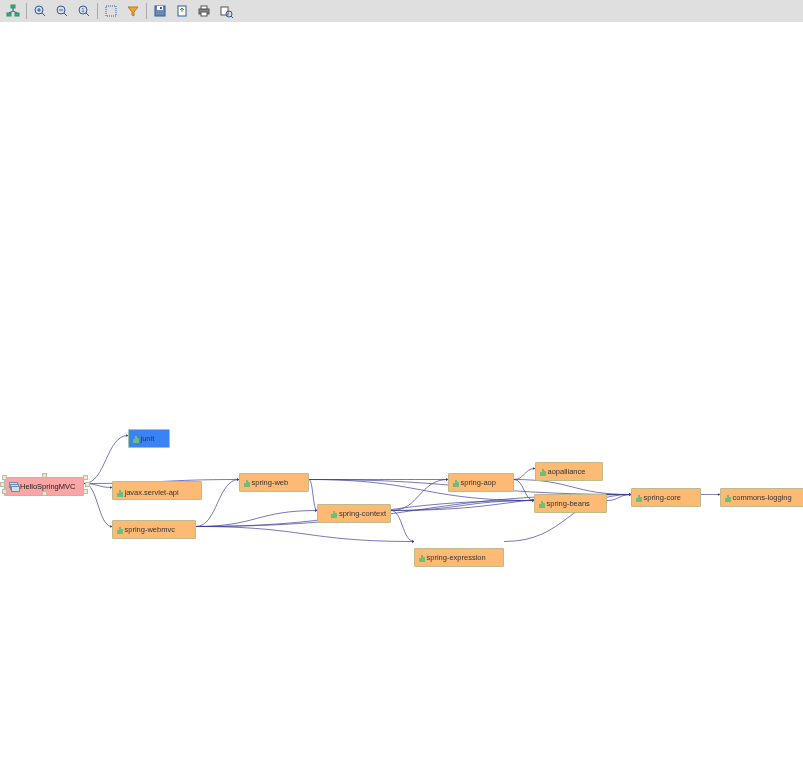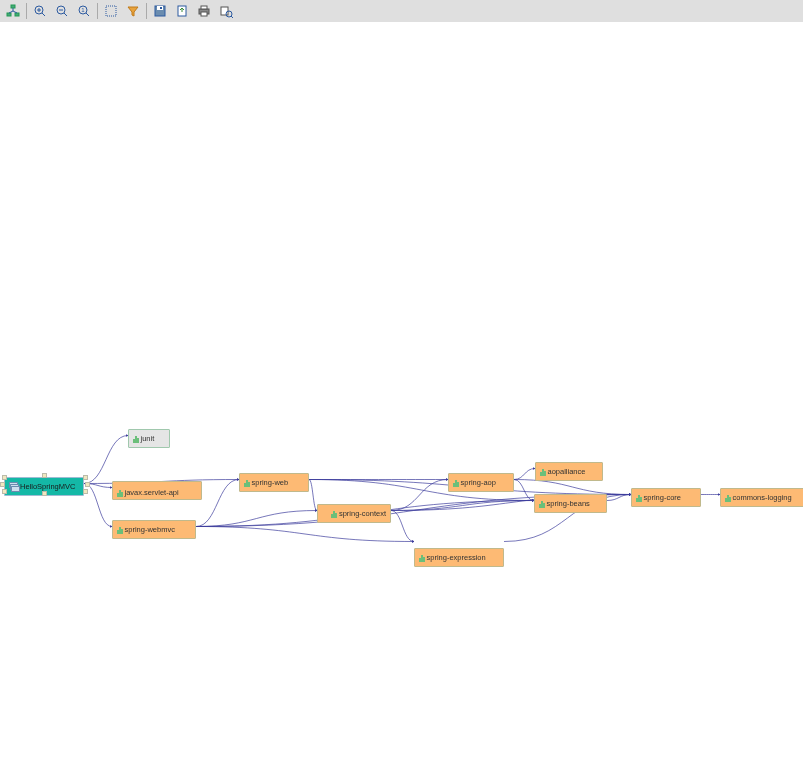--- a/index.html
+++ b/index.html
@@ -56,26 +56,26 @@
     border-radius: 1px;
     display: flex;
     align-items: center;
     padding: 2px 4px;
     font-size: 7.5px;
     color: #333;
     white-space: nowrap;
     box-shadow: 0 0 0 rgba(0,0,0,0);
   }
   .node.root {
-    background: #14b8a6;
+    background: #fca5a5;
     border-color: #9fbcd3;
     color: #1a1a1a;
   }
   .node.alt {
-    background: #e5e5e5;
+    background: #3b82f6;
     border-color: #a0c8ad;
   }
   .node-icon {
     display: inline-flex;
     margin-right: 2px;
   }
   .bar-icon {
     display: inline-flex;
     align-items: flex-end;
     gap: 0.5px;

